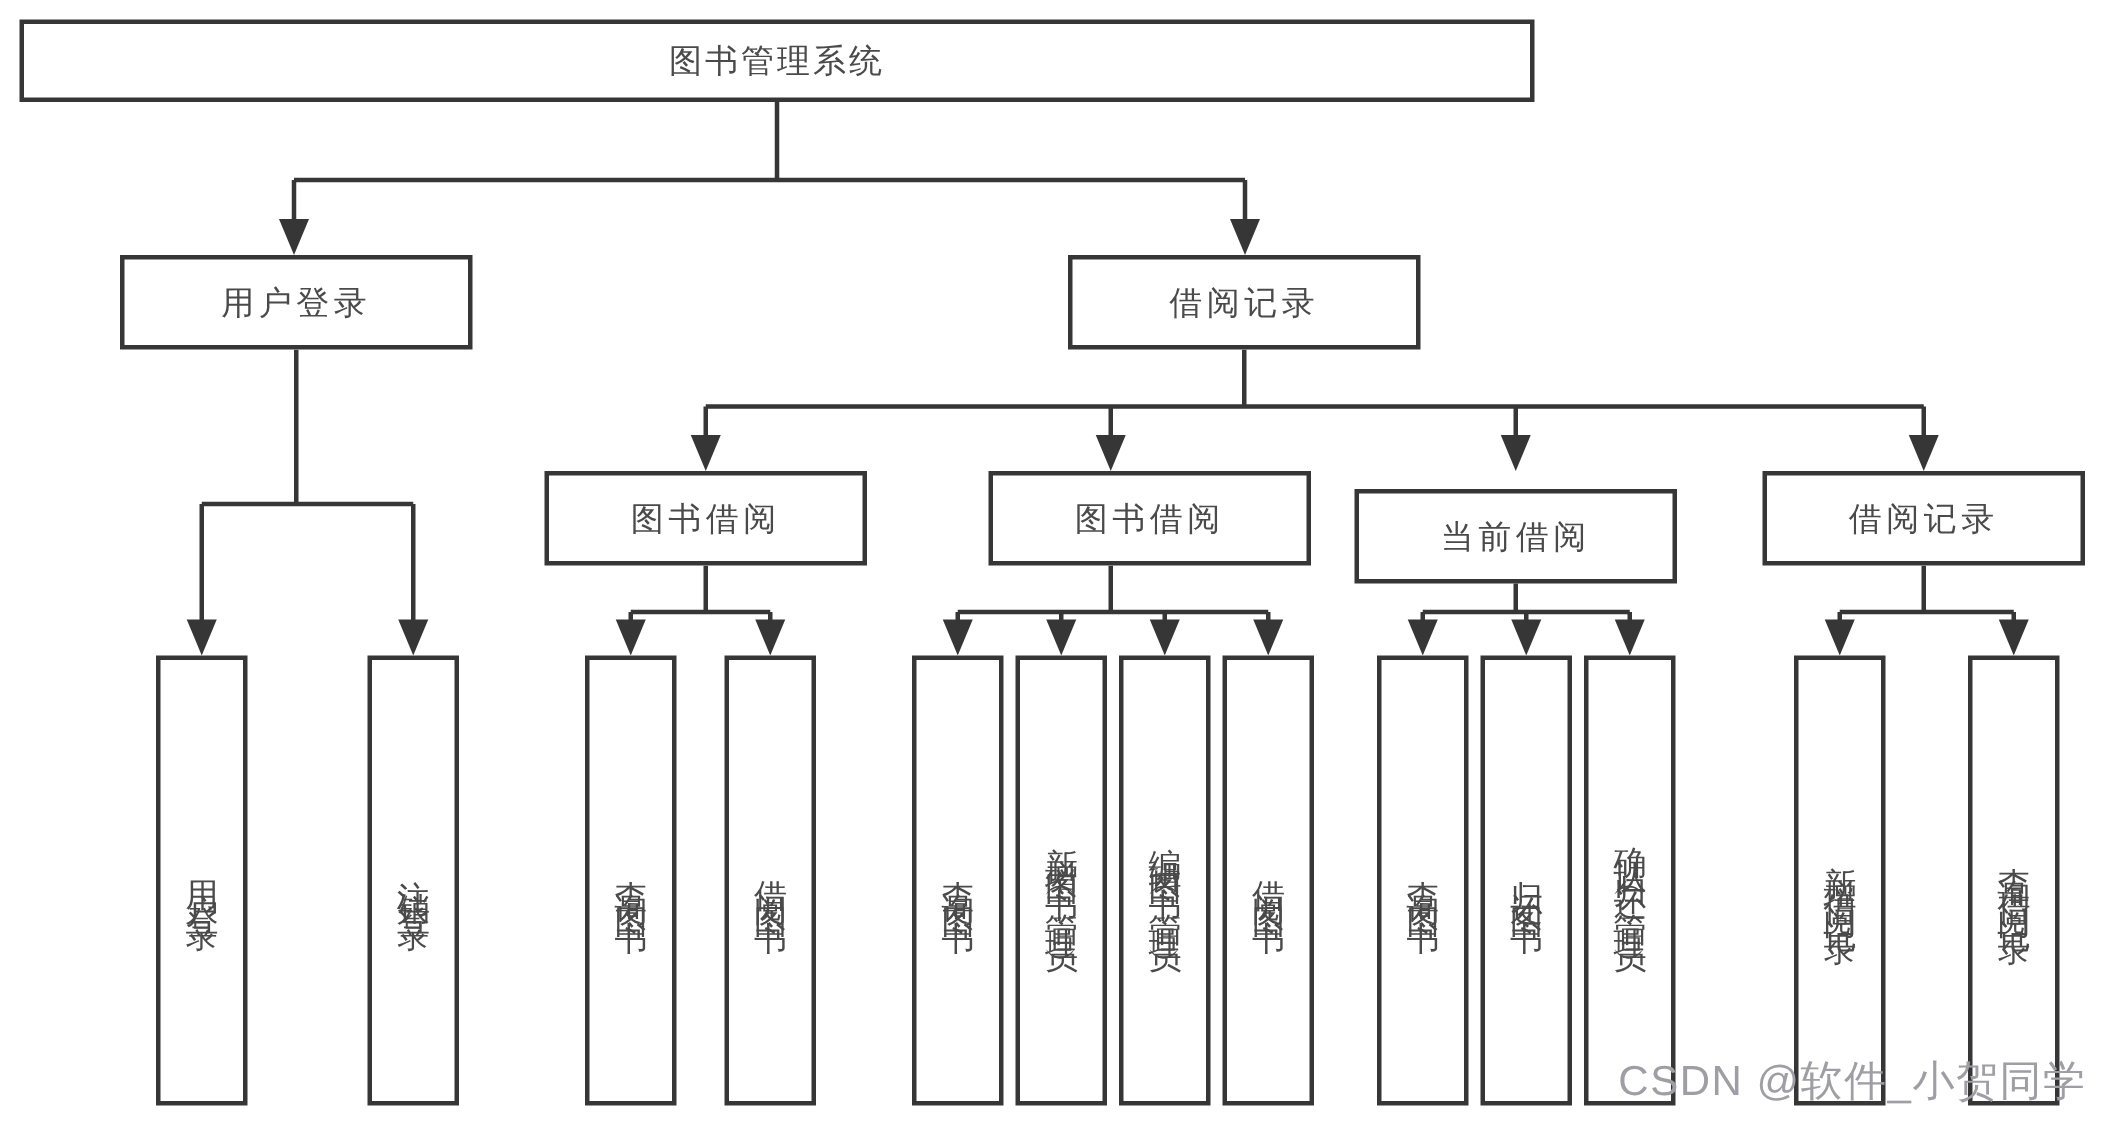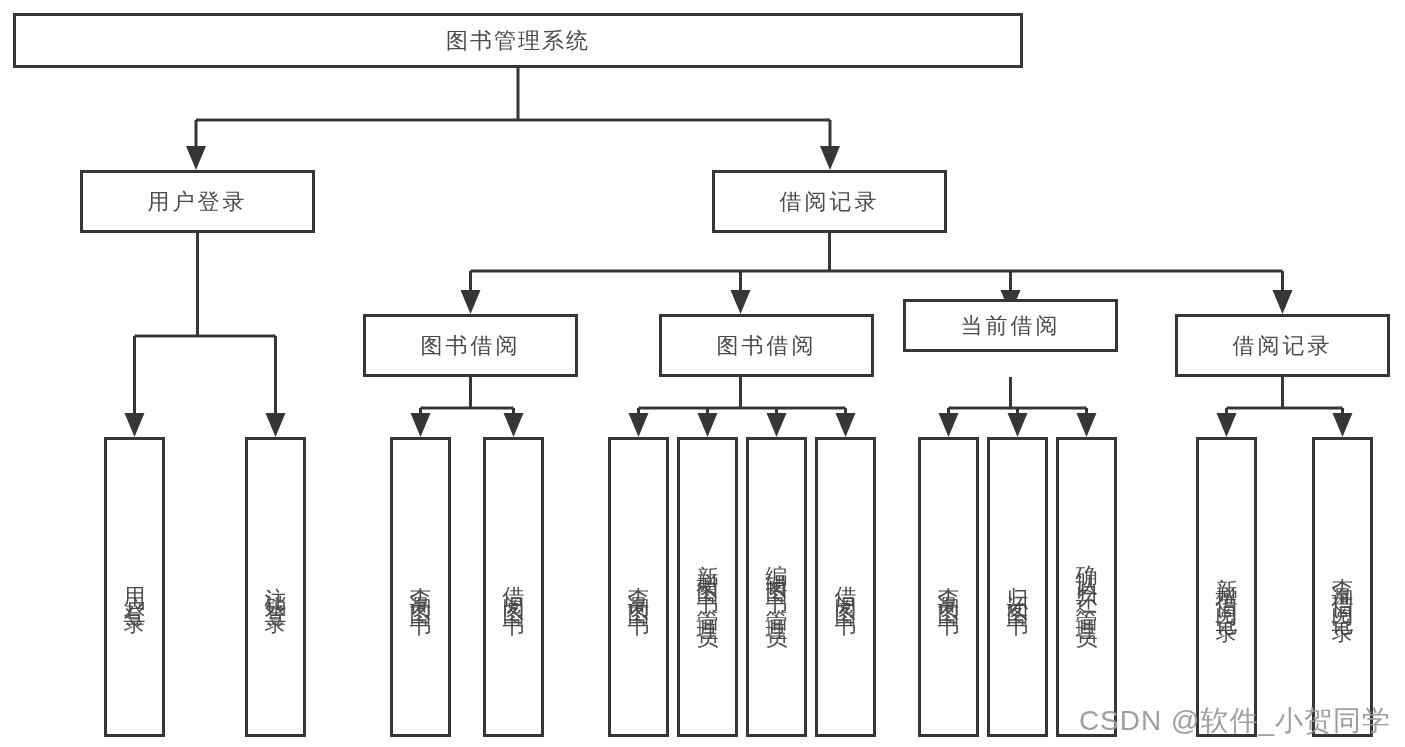--- a/index.html
+++ b/index.html
@@ -102,21 +102,21 @@
   <div class="node h-node" style="left:712px;top:170px;width:235px;height:63px">
     <span>借阅记录</span>
   </div>
 
   <div class="node h-node" style="left:363px;top:314px;width:215px;height:63px">
     <span>图书借阅</span>
   </div>
   <div class="node h-node" style="left:659px;top:314px;width:215px;height:63px">
     <span>图书借阅</span>
   </div>
-  <div class="node h-node" style="left:903px;top:299px;width:215px;height:53px">
+  <div class="node h-node" style="left:903px;top:326px;width:215px;height:63px">
     <span>当前借阅</span>
   </div>
   <div class="node h-node" style="left:1175px;top:314px;width:215px;height:63px">
     <span>借阅记录</span>
   </div>
 
   <div class="node v-node" style="left:104px;top:437px;width:61px;height:300px">
     <span>用户登录</span>
   </div>
   <div class="node v-node" style="left:245px;top:437px;width:61px;height:300px">

